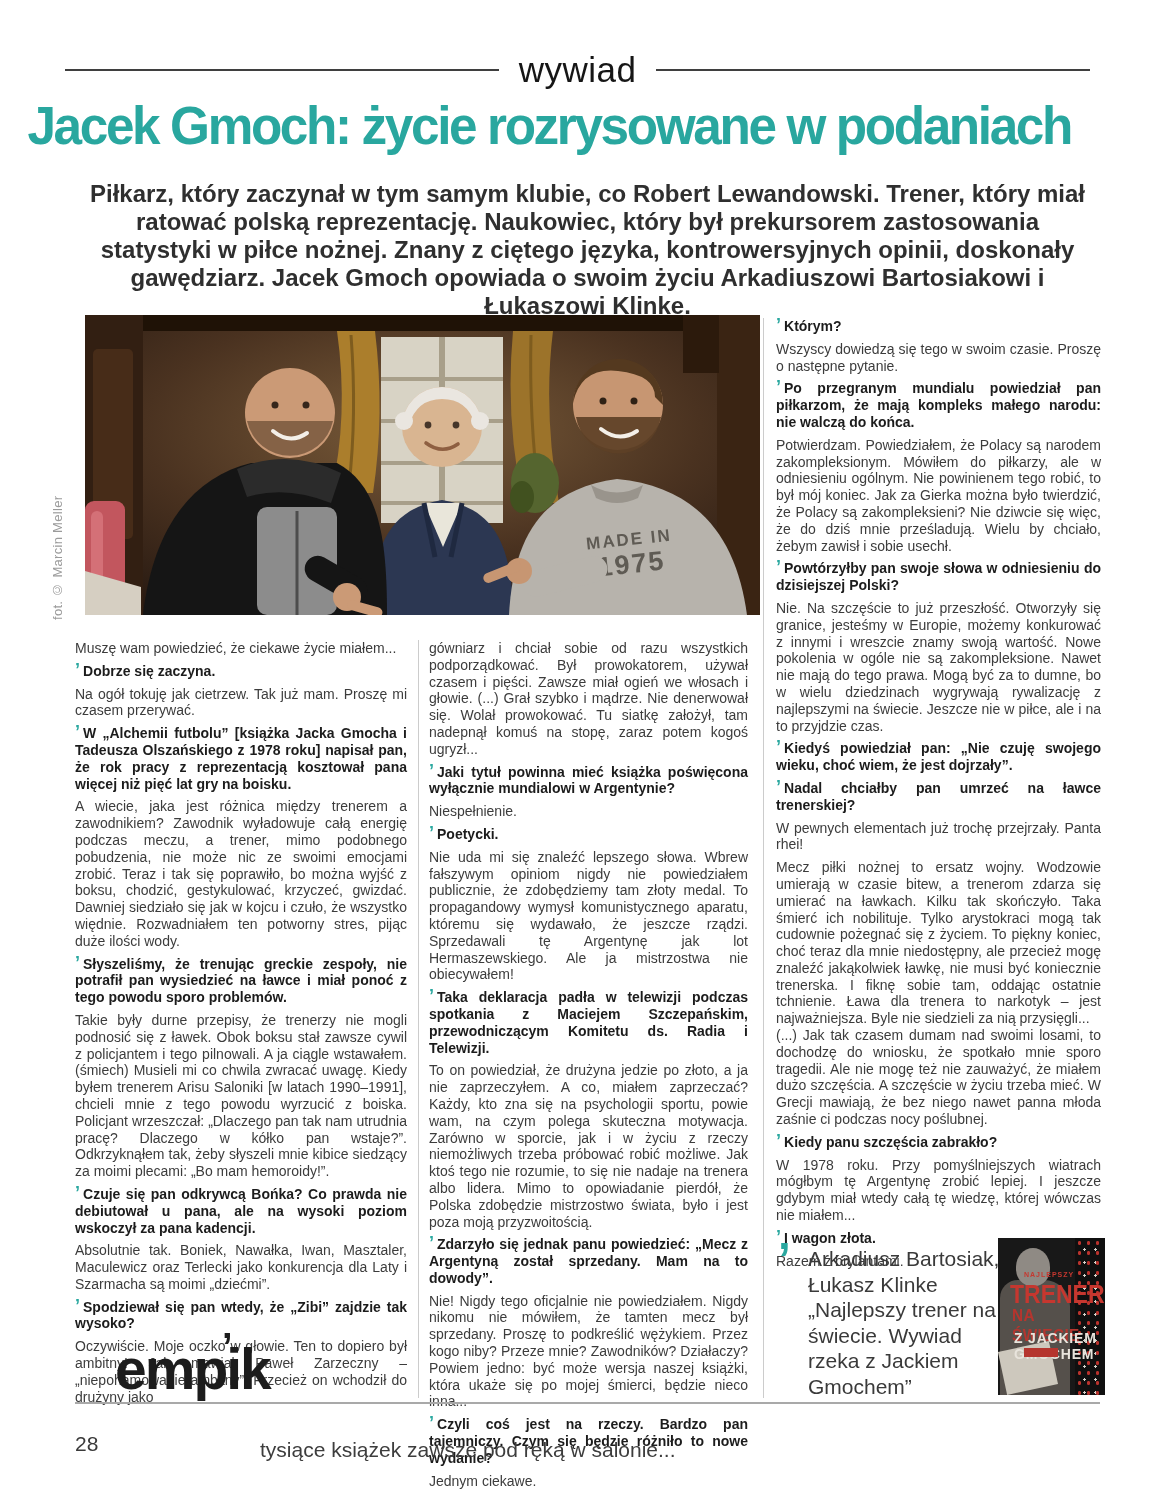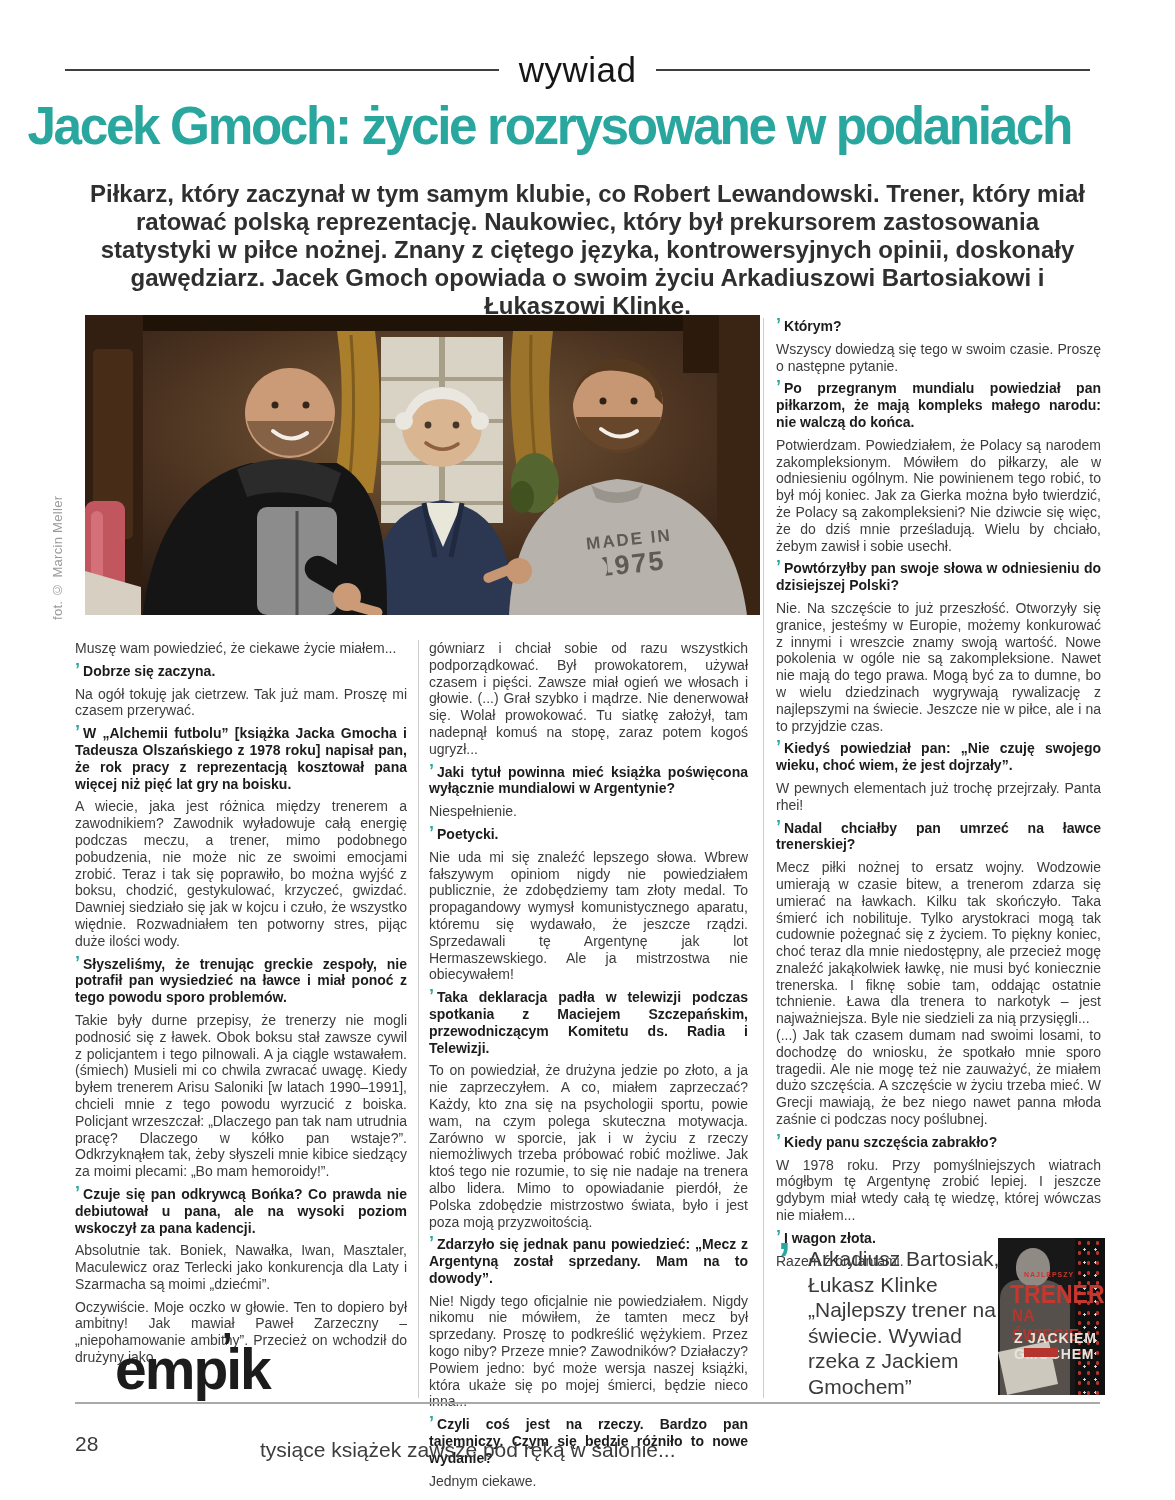--- a/index.html
+++ b/index.html
@@ -175,20 +175,21 @@
   <div class="col col1" id="col1">
       <p class="para a">Muszę wam powiedzieć, że ciekawe życie miałem...</p>
       <p class="para q"><span class="qm">’</span>Dobrze się zaczyna.</p>
       <p class="para a">Na ogół tokuję jak cietrzew. Tak już mam. Proszę mi czasem przerywać.</p>
       <p class="para q"><span class="qm">’</span>W „Alchemii futbolu” [książka Jacka Gmocha i Tadeusza Olszańskiego z 1978 roku] napisał pan, że rok pracy z reprezentacją kosztował pana więcej niż pięć lat gry na boisku.</p>
       <p class="para a">A wiecie, jaka jest różnica między trenerem a zawodnikiem? Zawodnik wyładowuje całą energię podczas meczu, a trener, mimo podobnego pobudzenia, nie może nic ze swoimi emocjami zrobić. Teraz i tak się poprawiło, bo można wyjść z boksu, chodzić, gestykulować, krzyczeć, gwizdać. Dawniej siedziało się jak w kojcu i czuło, że wszystko więdnie. Rozwadniałem ten potworny stres, pijąc duże ilości wody.</p>
       <p class="para q"><span class="qm">’</span>Słyszeliśmy, że trenując greckie zespoły, nie potrafił pan wysiedzieć na ławce i miał ponoć z tego powodu sporo problemów.</p>
       <p class="para a">Takie były durne przepisy, że trenerzy nie mogli podnosić się z ławek. Obok boksu stał zawsze cywil z policjantem i tego pilnowali. A ja ciągle wstawałem. (śmiech) Musieli mi co chwila zwracać uwagę. Kiedy byłem trenerem Arisu Saloniki [w latach 1990–1991], chcieli mnie z tego powodu wyrzucić z boiska. Policjant wrzeszczał: „Dlaczego pan tak nam utrudnia pracę? Dlaczego w kółko pan wstaje?”. Odkrzyknąłem tak, żeby słyszeli mnie kibice siedzący za moimi plecami: „Bo mam hemoroidy!”.</p>
       <p class="para q"><span class="qm">’</span>Czuje się pan odkrywcą Bońka? Co prawda nie debiutował u pana, ale na wysoki poziom wskoczył za pana kadencji.</p>
       <p class="para a">Absolutnie tak. Boniek, Nawałka, Iwan, Masztaler, Maculewicz oraz Terlecki jako konkurencja dla Laty i Szarmacha są moimi „dziećmi”.</p>
+      <p class="para q"><span class="qm">’</span>Spodziewał się pan wtedy, że „Zibi” zajdzie tak wysoko?</p>
       <p class="para a">Oczywiście. Moje oczko w głowie. Ten to dopiero był ambitny! Jak mawiał Paweł Zarzeczny – „niepohamowanie ambitny”. Przecież on wchodził do drużyny jako</p>
     </div>
   <div class="col col2" id="col2">
       <p class="para a">gówniarz i chciał sobie od razu wszystkich podporządkować. Był prowokatorem, używał czasem i pięści. Zawsze miał ogień we włosach i głowie. (...) Grał szybko i mądrze. Nie denerwował się. Wolał prowokować. Tu siatkę założył, tam nadepnął komuś na stopę, zaraz potem kogoś ugryzł...</p>
       <p class="para q"><span class="qm">’</span>Jaki tytuł powinna mieć książka poświęcona wyłącznie mundialowi w Argentynie?</p>
       <p class="para a">Niespełnienie.</p>
       <p class="para q"><span class="qm">’</span>Poetycki.</p>
       <p class="para a">Nie uda mi się znaleźć lepszego słowa. Wbrew fałszywym opiniom nigdy nie powiedziałem publicznie, że zdobędziemy tam złoty medal. To propagandowy wymysł komunistycznego aparatu, któremu się wydawało, że jeszcze rządzi. Sprzedawali tę Argentynę jak lot Hermaszewskiego. Ale ja mistrzostwa nie obiecywałem!</p>
       <p class="para q"><span class="qm">’</span>Taka deklaracja padła w telewizji podczas spotkania z Maciejem Szczepańskim, przewodniczącym Komitetu ds. Radia i Telewizji.</p>
       <p class="para a">To on powiedział, że drużyna jedzie po złoto, a ja nie zaprzeczyłem. A co, miałem zaprzeczać? Każdy, kto zna się na psychologii sportu, powie wam, na czym polega skuteczna motywacja. Zarówno w sporcie, jak i w życiu z rzeczy niemożliwych trzeba próbować robić możliwe. Jak ktoś tego nie rozumie, to się nie nadaje na trenera albo lidera. Mimo to opowiadanie pierdół, że Polska zdobędzie mistrzostwo świata, było i jest poza moją przyzwoitością.</p>
@@ -198,22 +199,22 @@
       <p class="para a">Jednym ciekawe.</p>
     </div>
   <div class="col col3" id="col3">
       <p class="para q"><span class="qm">’</span>Którym?</p>
       <p class="para a">Wszyscy dowiedzą się tego w swoim czasie. Proszę o następne pytanie.</p>
       <p class="para q"><span class="qm">’</span>Po przegranym mundialu powiedział pan piłkarzom, że mają kompleks małego narodu: nie walczą do końca.</p>
       <p class="para a">Potwierdzam. Powiedziałem, że Polacy są narodem zakompleksionym. Mówiłem do piłkarzy, ale w odniesieniu ogólnym. Nie powinienem tego robić, to był mój koniec. Jak za Gierka można było twierdzić, że Polacy są zakompleksieni? Nie dziwcie się więc, że do dziś mnie prześladują. Wielu by chciało, żebym zawisł i sobie usechł.</p>
       <p class="para q"><span class="qm">’</span>Powtórzyłby pan swoje słowa w odniesieniu do dzisiejszej Polski?</p>
       <p class="para a">Nie. Na szczęście to już przeszłość. Otworzyły się granice, jesteśmy w Europie, możemy konkurować z innymi i wreszcie znamy swoją wartość. Nowe pokolenia w ogóle nie są zakompleksione. Nawet nie mają do tego prawa. Mogą być za to dumne, bo w wielu dziedzinach wygrywają rywalizację z najlepszymi na świecie. Jeszcze nie w piłce, ale i na to przyjdzie czas.</p>
       <p class="para q"><span class="qm">’</span>Kiedyś powiedział pan: „Nie czuję swojego wieku, choć wiem, że jest dojrzały”.</p>
+      <p class="para q"><span class="qm">’</span>Nadal chciałby pan umrzeć na ławce trenerskiej?</p>
       <p class="para a">W pewnych elementach już trochę przejrzały. Panta rhei!</p>
-      <p class="para q"><span class="qm">’</span>Nadal chciałby pan umrzeć na ławce trenerskiej?</p>
       <p class="para a">Mecz piłki nożnej to ersatz wojny. Wodzowie umierają w czasie bitew, a trenerom zdarza się umierać na ławkach. Kilku tak skończyło. Taka śmierć ich nobilituje. Tylko arystokraci mogą tak cudownie pożegnać się z życiem. To piękny koniec, choć teraz dla mnie niedostępny, ale przecież mogę znaleźć jakąkolwiek ławkę, nie musi być koniecznie trenerska. I fiknę sobie tam, oddając ostatnie tchnienie. Ława dla trenera to narkotyk – jest najważniejsza. Byle nie siedzieli za nią przysięgli...
 (...) Jak tak czasem dumam nad swoimi losami, to dochodzę do wniosku, że spotkało mnie sporo tragedii. Ale nie mogę też nie zauważyć, że miałem dużo szczęścia. A szczęście w życiu trzeba mieć. W Grecji mawiają, że bez niego nawet panna młoda zaśnie ci podczas nocy poślubnej.</p>
       <p class="para q"><span class="qm">’</span>Kiedy panu szczęścia zabrakło?</p>
       <p class="para a">W 1978 roku. Przy pomyślniejszych wiatrach mógłbym tę Argentynę zrobić lepiej. I jeszcze gdybym miał wtedy całą tę wiedzę, której wówczas nie miałem...</p>
       <p class="para q"><span class="qm">’</span>I wagon złota.</p>
       <p class="para a">Razem z brylantami.</p>
     </div>
 
   <span class="promo-qm">’</span>
   <div class="promo-text">Arkadiusz Bartosiak, Łukasz Klinke „Najlepszy trener na świecie. Wywiad rzeka z Jackiem Gmochem”</div>

